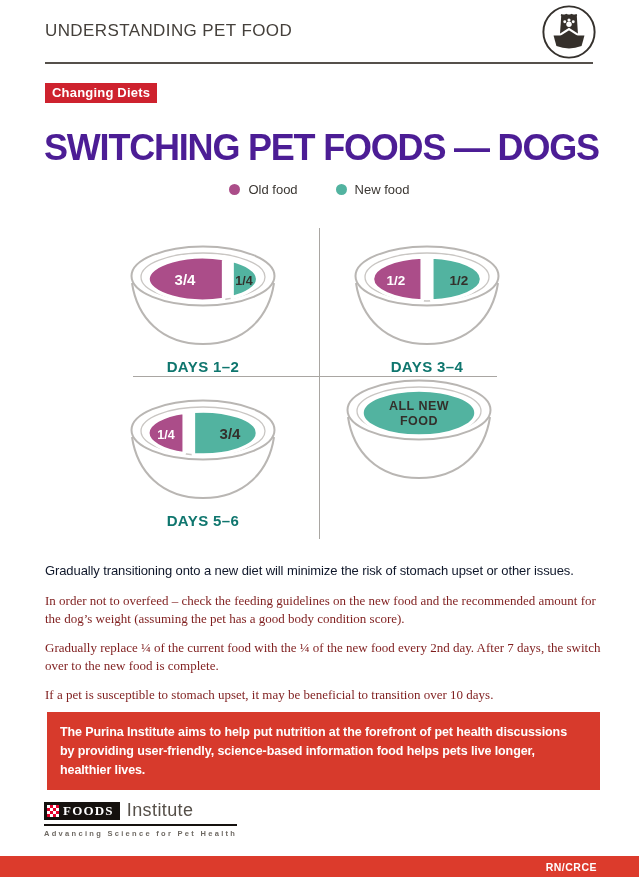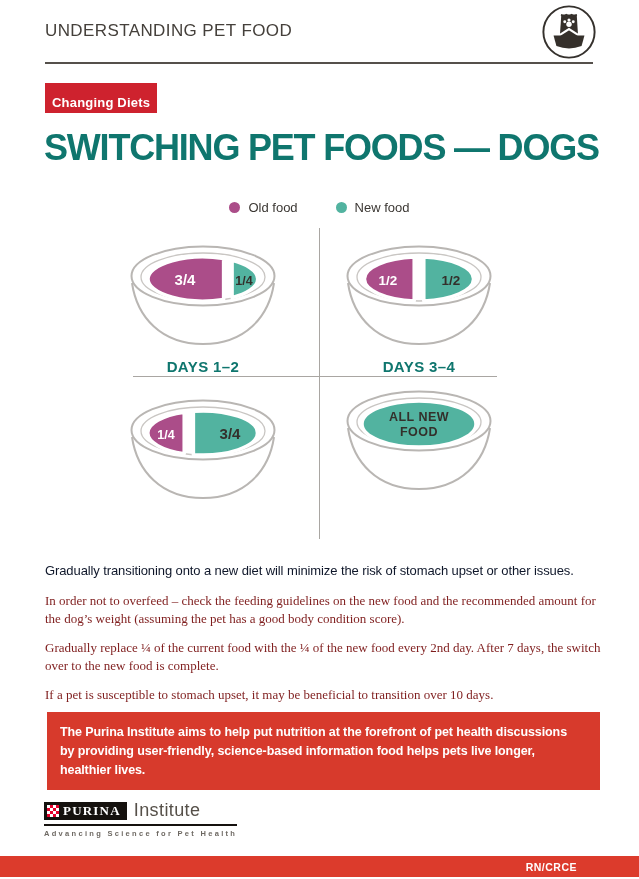--- a/index.html
+++ b/index.html
@@ -12,43 +12,43 @@
   .hdr-title {
     position:absolute; left:45px; top:20px;
     font-size:17px; color:#45403b; letter-spacing:.4px; font-weight:400;
   }
   .hdr-icon { position:absolute; left:540px; top:2px; width:58px; height:58px; }
   .hdr-rule { position:absolute; left:45px; top:61px; width:548px; height:2px; background:#55504b; }
   
   .badge {
     position:absolute; left:45px; top:82px;
     background:#ce222e; color:#fff; font-size:13px; font-weight:700;
-    padding:12px 7px 3px 7px; letter-spacing:.2px;
+    padding:2px 7px 3px 7px; letter-spacing:.2px;
   }
   
   .title {
     position:absolute; left:44px; top:126px; width:560px;
-    font-size:36px; font-weight:700; color:#0f766e; letter-spacing:-1.2px;
+    font-size:36px; font-weight:700; color:#4c1d95; letter-spacing:-1.2px;
     white-space:nowrap;
   }
   
   .legend {
-    position:absolute; left:0; top:199px; width:100%;
+    position:absolute; left:0; top:181px; width:100%;
     display:flex; justify-content:center; gap:38px; align-items:center;
   }
   .legend-item { display:flex; align-items:center; gap:8px; }
   .legend-item svg { display:block; }
   .legend-label { font-size:13px; color:#3b3733; font-weight:500; }
   
   .bowl-cell { position:absolute; width:190px; text-align:center; }
   .bowl-cell svg { display:block; }
   .cell-1 { left:108px; top:238px; }
-  .cell-2 { left:324px; top:238px; }
+  .cell-2 { left:332px; top:238px; }
   .cell-3 { left:108px; top:392px; }
-  .cell-4 { left:324px; top:383px; }
+  .cell-4 { left:324px; top:372px; }
   .bowl-label {
     margin-top:5px; font-size:15px; font-weight:700; color:#0f766e; letter-spacing:.4px;
   }
   .v-divider { position:absolute; left:319px; top:227px; width:1px; height:311px; background:#a9a6a2; }
   .h-divider { position:absolute; left:133px; top:375px; width:364px; height:1px; background:#a9a6a2; }
   
   .highlight {
     position:absolute; left:45px; top:562px; width:560px;
     font-size:13px; color:#0f172a; font-weight:500; letter-spacing:-.1px;
   }
@@ -81,21 +81,21 @@
   }
   .brand-suffix { font-size:18px; color:#565049; margin-left:7px; letter-spacing:.4px; }
   .logo-rule { height:2px; background:#15110e; margin-top:3px; }
   .tagline {
     margin-top:3px; font-size:7.5px; font-weight:700; letter-spacing:2.3px; color:#6e6963;
     white-space:nowrap;
   }
   
   .bottom-bar {
     position:absolute; left:0; bottom:3px; width:100%; height:21px; background:#dc3b2c;
-    display:flex; align-items:center; justify-content:flex-end; padding-right:62px;
+    display:flex; align-items:center; justify-content:flex-end; padding-right:42px;
   }
   .bottom-code { color:#fff; font-size:10.5px; font-weight:700; letter-spacing:.5px; }
   
   .slice-text-light { fill:#ffffff; font-weight:700; font-family:"Liberation Sans",sans-serif; }
   .slice-text-dark  { fill:#33302b; font-weight:700; font-family:"Liberation Sans",sans-serif; }
 </style>
 </head>
 <body>
 
 <div class="page">
@@ -165,20 +165,21 @@
   <div class="bowl-cell cell-3">
     <svg viewBox="0 0 190 114" width="190" height="114">
       <path d="M24 44 C29 78 53 105 95 105 C137 105 161 78 166 44" fill="#ffffff" stroke="#b9b6b3" stroke-width="2"></path>
       <ellipse cx="95" cy="37" rx="71.5" ry="29.5" fill="#ffffff" stroke="#b9b6b3" stroke-width="2"></ellipse>
       <ellipse cx="95" cy="38" rx="62" ry="24" fill="#ffffff" stroke="#c9c6c3" stroke-width="1.3"></ellipse>
       <path d="M76.2 60.7 A55 22 0 0 1 76.2 19.3 Z" stroke="#ffffff" stroke-width="3.5" stroke-linejoin="round" fill="#ab4d89"></path>
       <path d="M85.4 18.3 A55 22 0 1 1 85.4 61.7 Z" stroke="#ffffff" stroke-width="3.5" stroke-linejoin="round" fill="#52b3a0"></path>
       <text x="58" y="45.5" text-anchor="middle" font-size="12.5" class="slice-text-light">1/4</text>
       <text x="122" y="46" text-anchor="middle" font-size="15" class="slice-text-dark">3/4</text>
     </svg>
+    <div class="bowl-label">DAYS 5–6</div>
   </div>
 
   <div class="bowl-cell cell-4">
     <svg viewBox="0 0 190 114" width="190" height="114">
       <path d="M24 44 C29 78 53 105 95 105 C137 105 161 78 166 44" fill="#ffffff" stroke="#b9b6b3" stroke-width="2"></path>
       <ellipse cx="95" cy="37" rx="71.5" ry="29.5" fill="#ffffff" stroke="#b9b6b3" stroke-width="2"></ellipse>
       <ellipse cx="95" cy="38" rx="62" ry="24" fill="#ffffff" stroke="#c9c6c3" stroke-width="1.3"></ellipse>
       <ellipse cx="95" cy="40" rx="57" ry="23" stroke="#ffffff" stroke-width="3.5" fill="#52b3a0"></ellipse>
       <text x="95" y="37" text-anchor="middle" font-size="12.5" letter-spacing="0.5" class="slice-text-dark">ALL NEW</text>
       <text x="95" y="52" text-anchor="middle" font-size="12.5" letter-spacing="0.5" class="slice-text-dark">FOOD</text>
@@ -192,21 +193,21 @@
     <p>Gradually replace ¼ of the current food with the ¼ of the new food every 2nd day. After 7 days, the switch over to the new food is complete.</p>
     <p>If a pet is susceptible to stomach upset, it may be beneficial to transition over 10 days.</p>
   </div>
 
   <div class="callout">The Purina Institute aims to help put nutrition at the forefront of pet health discussions by providing user-friendly, science-based information food helps pets live longer, healthier lives.</div>
 
   <div class="footer">
     <div class="logo-row">
       <span class="logo-box">
         <span class="checker"></span>
-        <span class="brand">PURINA</span>
+        <span class="brand">FOODS</span>
       </span>
       <span class="brand-suffix">Institute</span>
     </div>
     <div class="logo-rule"></div>
     <div class="tagline">Advancing Science for Pet Health</div>
   </div>
 
   <div class="bottom-bar">
     <span class="bottom-code">RN/CRCE</span>
   </div>

